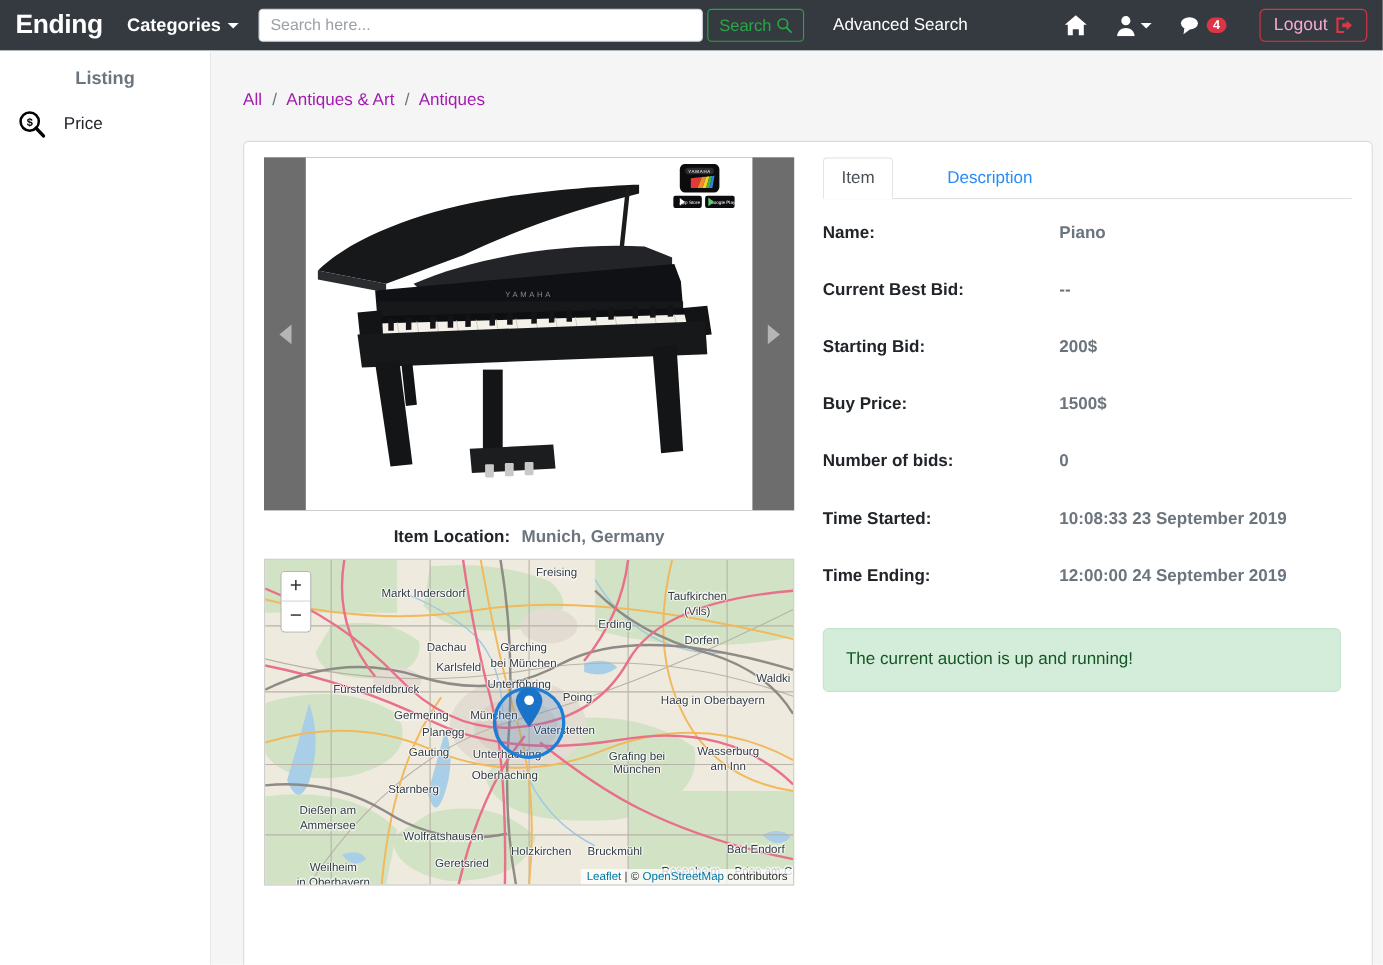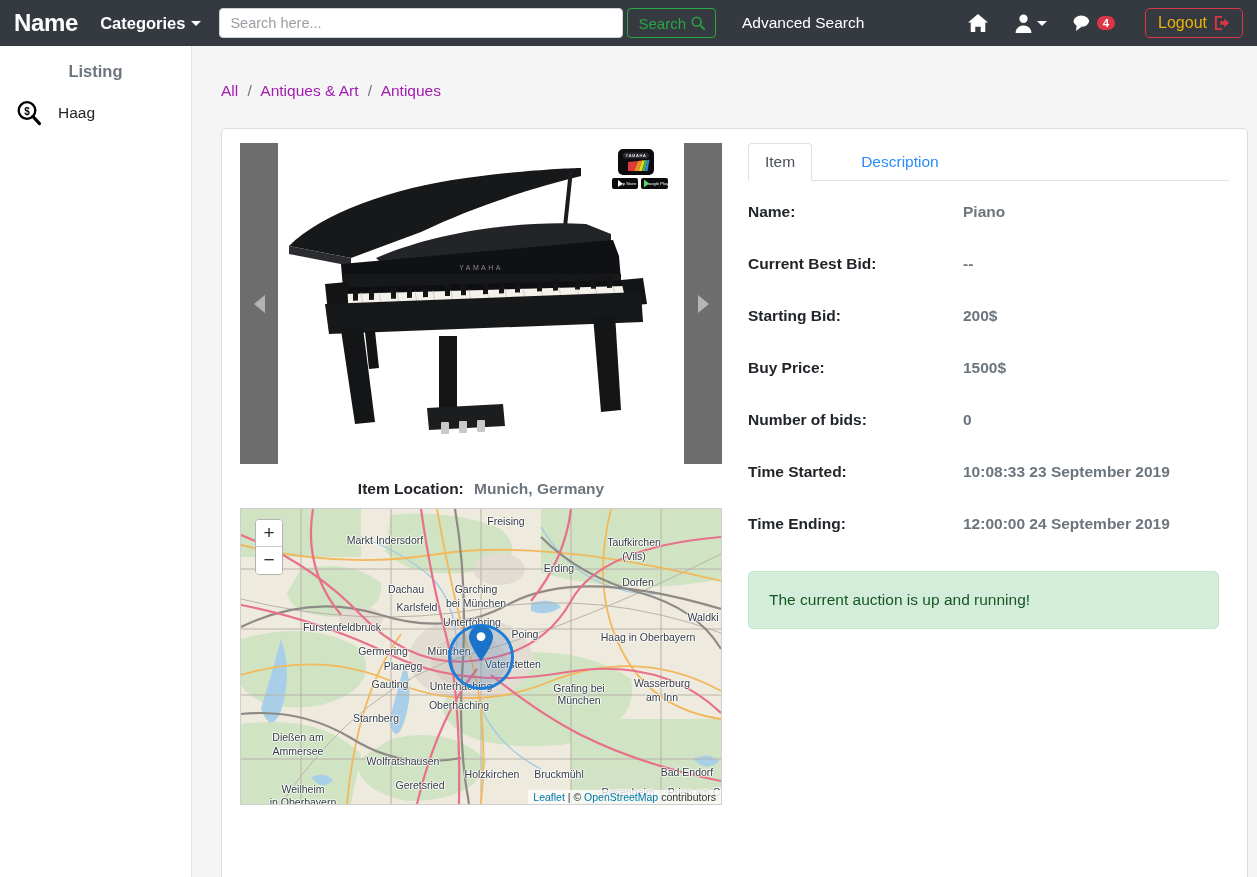--- a/index.html
+++ b/index.html
@@ -64,21 +64,21 @@
   }
   .nav-icon { color: #ffffff; cursor: pointer; display: flex; align-items: center; gap: 5px; }
   .badge-count {
     background: #dc3545; color: #ffffff;
     font-size: 11.5px; font-weight: bold;
     border-radius: 9px; padding: 1px 6px;
     margin-left: -3px;
   }
   .logout-btn {
     border: 1px solid #dc3545; border-radius: 5px;
-    color: #eab308; background: transparent;
+    color: #f9a8d4; background: transparent;
     font-family: "Liberation Sans", sans-serif; font-size: 16px;
     padding: 5px 12px; cursor: pointer;
     display: flex; align-items: center; gap: 7px;
     margin-left: 4px;
   }
 
   
   .sidebar {
     position: absolute; top: 46px; left: 0;
     width: 192px; height: 831px;
@@ -233,21 +233,21 @@
     margin-top: 4px; margin-right: 10px;
     background: #d4edda; border: 1px solid #c3e6cb; border-radius: 5px;
     color: #155724; font-size: 15.5px;
     padding: 19px 20px;
   }
 </style>
 </head>
 <body>
 
 <div class="navbar">
-  <a class="brand">Name</a>
+  <a class="brand">Ending</a>
 
   <div class="nav-cat">
     <span>Categories</span>
     <span class="caret"></span>
   </div>
 
   <input class="search-input" type="text" placeholder="Search here..." style="">
 
   <button class="search-btn">
     <span>Search</span>
@@ -296,21 +296,21 @@
   <div class="sidebar-title">Listing</div>
 
   <div class="sidebar-item">
     <span class="icon-wrap">
       <svg width="26" height="26" viewBox="0 0 26 26">
         <circle cx="11" cy="10.5" r="8.3" fill="none" stroke="#000" stroke-width="2.3"></circle>
         <line x1="16.8" y1="16.4" x2="23.5" y2="23.6" stroke="#000" stroke-width="3.1" stroke-linecap="round"></line>
         <text x="11" y="14.6" font-family="Liberation Sans, sans-serif" font-size="10" font-weight="bold" fill="#000" text-anchor="middle">$</text>
       </svg>
     </span>
-    <span class="sidebar-item-label">Haag</span>
+    <span class="sidebar-item-label">Price</span>
   </div>
 </div>
 
 <div class="main">
 
   <div class="breadcrumb">
     <a>All</a>
     <span class="sep">/</span>
     <a>Antiques &amp; Art</a>
     <span class="sep">/</span>

